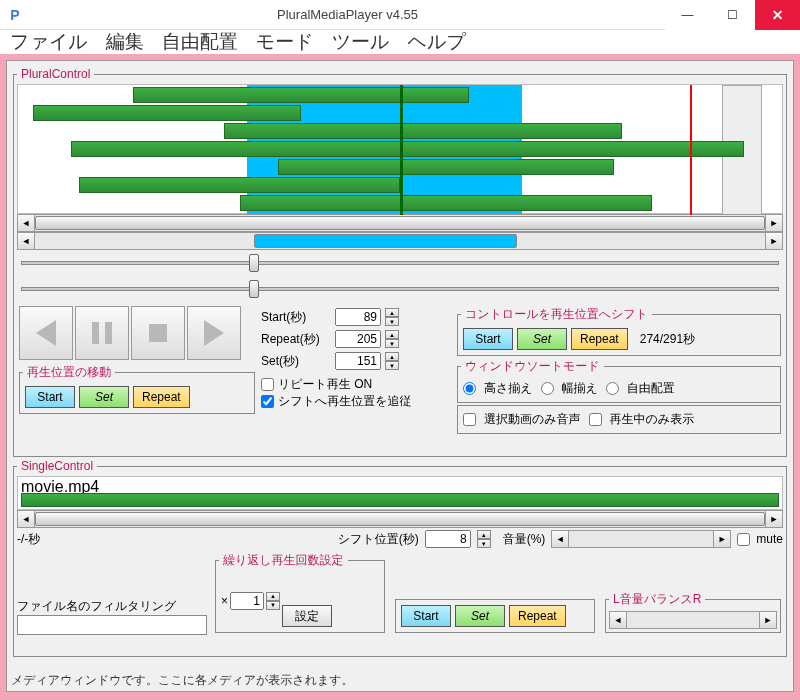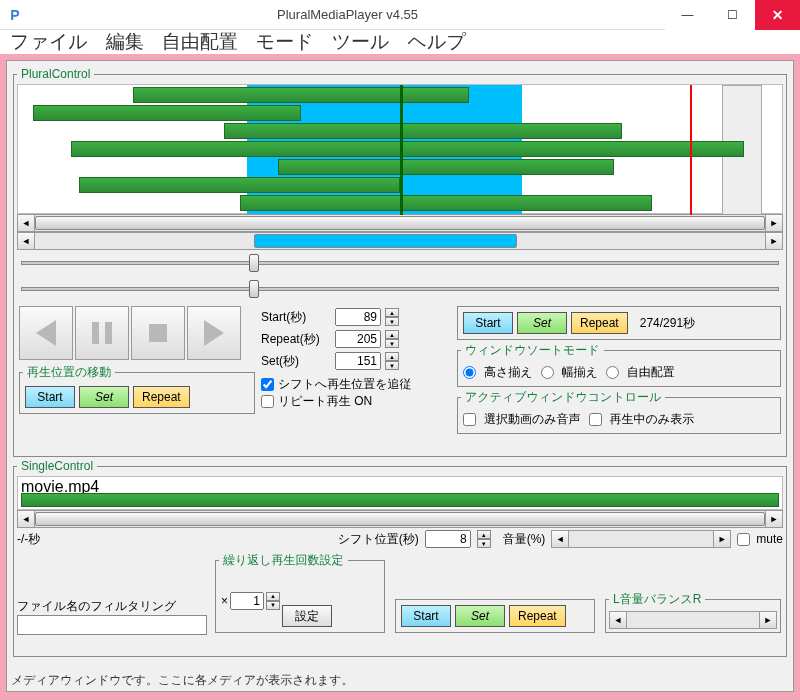--- a/index.html
+++ b/index.html
@@ -7,21 +7,21 @@
   .titlebar { height: 30px; background: #fff; display: flex; align-items: center; border-bottom: 1px solid #ddd; }
   .titlebar .icon { width: 30px; display: flex; align-items: center; justify-content: center; color: #3a7bd5; font-weight: bold; font-size: 14px; }
   .titlebar .title { flex: 1; text-align: center; color: #444; font-size: 13px; }
   .titlebar .winbtns { display: flex; }
   .titlebar .winbtn { width: 45px; height: 30px; display: flex; align-items: center; justify-content: center; background: #fff; color: #333; }
   .titlebar .winbtn.close { background: #e8193c; color: #fff; font-size: 14px; font-weight: bold; }
   .menubar { height: 24px; background: #fff; display: flex; align-items: center; padding: 0 10px; gap: 18px; color: #333; font-size: 19px; }
   .menubar span { cursor: default; }
   .mainframe { margin: 6px; background: #f0f0f0; border: 1px solid #999; height: 632px; position: relative; padding: 4px; }
   fieldset { border: 1px solid #888; margin: 2px; padding: 3px; font-size: 12px; }
-  legend { padding: 0 4px; color: #15803d; }
+  legend { padding: 0 4px; color: #be185d; }
   .plural-tracks { position: relative; background: #fff; height: 130px; border: 1px solid #bbb; }
   .track-row { position: absolute; height: 16px; background: linear-gradient(#3cb043,#2e8b36); border: 1px solid #1f6b24; }
   .selection { position: absolute; top: 0; height: 130px; background: #00bfff; z-index: 0; }
   .playhead { position: absolute; top: 0; width: 3px; height: 130px; background: #006400; z-index: 3; }
   .redline { position: absolute; top: 0; width: 2px; height: 130px; background: #ff0000; z-index: 4; }
   .scrollbox { position: absolute; top: 0; right: 20px; width: 40px; height: 130px; background: #eee; border: 1px solid #aaa; }
   .hscroll { display: flex; height: 18px; }
   .hscroll .arrow { width: 18px; background: linear-gradient(#f9f9f9,#ddd); border: 1px solid #999; display: flex; align-items: center; justify-content: center; font-size: 9px; }
   .hscroll .track { flex: 1; background: #e8e8e8; border-top: 1px solid #999; border-bottom: 1px solid #999; position: relative; }
   .hscroll .thumb { position: absolute; top: 1px; bottom: 1px; background: linear-gradient(#f9f9f9,#ccc); border: 1px solid #888; border-radius: 2px; }
@@ -174,51 +174,51 @@
         </div>
         <div class="labelval" style="margin-bottom:6px">
           <span style="width:70px">Set(秒)</span>
           <input class="num" type="text" value="151" style="">
           <div class="spin">
               <div>▲</div>
               <div>▼</div>
             </div>
         </div>
         <div class="checkbox-row">
+          <input type="checkbox" style="">
+          <span>リピート再生 ON</span>
+        </div>
+        <div class="checkbox-row">
           <input type="checkbox" checked="" style="">
           <span>シフトへ再生位置を追従</span>
         </div>
-        <div class="checkbox-row">
-          <input type="checkbox" style="">
-          <span>リピート再生 ON</span>
-        </div>
       </div>
 
       <div style="flex:1">
         <fieldset>
+          <legend>コントロールを再生位置へシフト</legend>
           <div style="display:flex; gap:4px; padding:2px; align-items:center">
             <div class="colorbtn btn-start">Start</div>
             <div class="colorbtn btn-set">Set</div>
             <div class="colorbtn btn-repeat">Repeat</div>
             <span style="margin-left:8px">274/291秒</span>
           </div>
         </fieldset>
         <fieldset>
           <legend>ウィンドウソートモード</legend>
           <div class="radio-row" style="padding:2px">
             <input type="radio" checked="" style="">
               <span>高さ揃え</span>
             <input type="radio" style="">
               <span>幅揃え</span>
             <input type="radio" style="">
               <span>自由配置</span>
           </div>
         </fieldset>
         <fieldset>
-          <legend>アクティブウィンドウコントロール</legend>
           <div class="radio-row" style="padding:2px">
             <input type="checkbox" style="">
               <span>選択動画のみ音声</span>
             <input type="checkbox" style="">
               <span>再生中のみ表示</span>
           </div>
         </fieldset>
       </div>
     </div>
   </fieldset>

